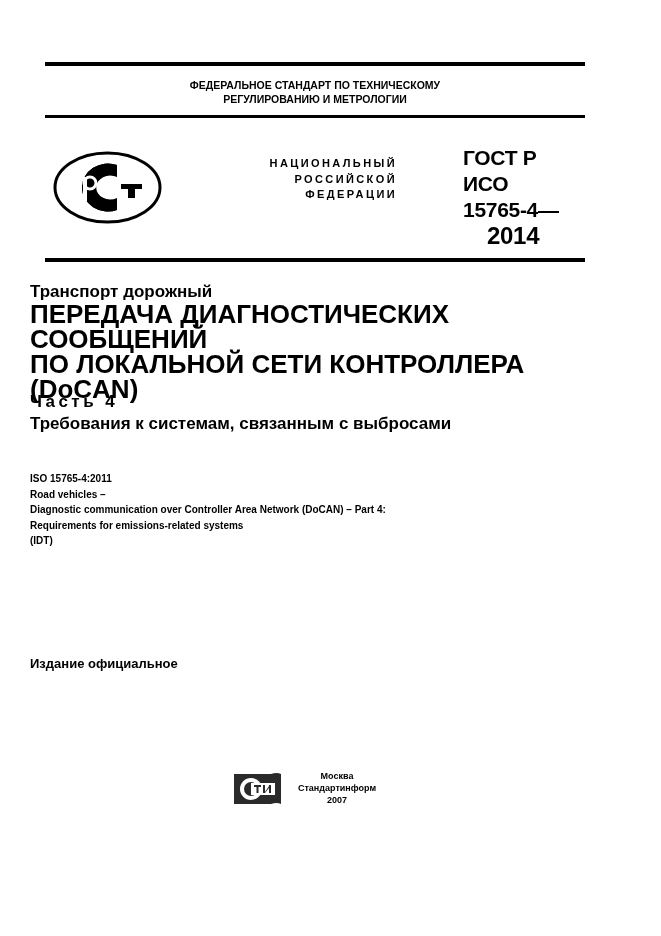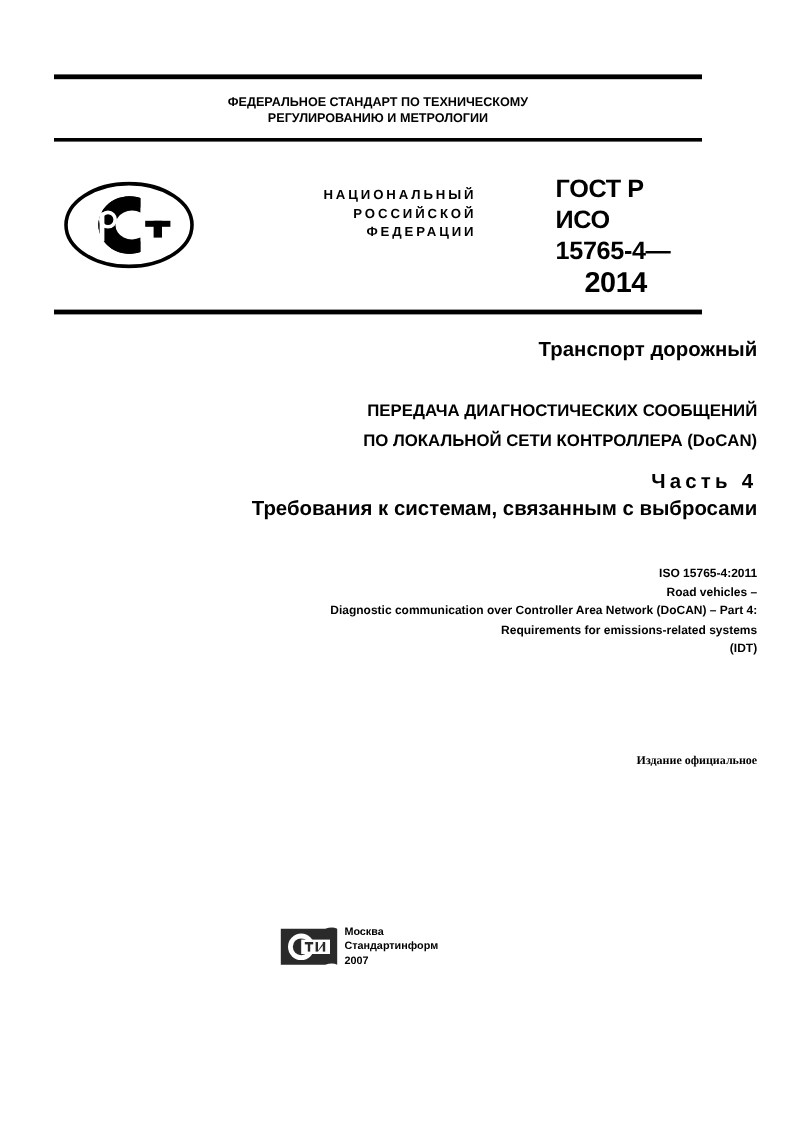--- a/index.html
+++ b/index.html
@@ -64,53 +64,53 @@
       font-size: 21px;
       line-height: 26px;
       letter-spacing: -0.3px;
     }
     .gost .year { font-size: 24px; margin-left: 24px; }
 
     .center-block {
       position: absolute;
       left: 30px;
       width: 601px;
-      text-align: right;
+      text-align: left;
       font-weight: bold;
     }
     .subject { top: 281px; font-size: 17px; line-height: 22px; }
-    .title { top: 330px; font-size: 14px; line-height: 25px; }
+    .title { top: 302px; font-size: 26px; line-height: 25px; }
     .part { top: 391px; font-size: 17px; line-height: 22px; letter-spacing: 3.5px; }
     .part-title { top: 413px; font-size: 17px; line-height: 22px; }
 
     .iso {
       top: 471px;
       font-size: 10px;
       line-height: 15.5px;
     }
 
     .edition {
-      top: 628px;
-      font-size: 10px;
+      top: 657px;
+      font-size: 13px;
       line-height: 13px;
-      font-family: Liberation Serif, serif;
     }
 
     .publisher-logo {
       position: absolute;
       left: 233px;
       top: 771px;
       width: 50px;
       height: 34px;
     }
     .publisher {
       position: absolute;
       left: 287px;
       top: 770px;
       width: 100px;
+      text-align: center;
       font-weight: bold;
       font-size: 9px;
       line-height: 12px;
     }
   </style>
 </head>
 <body>
 
 <div class="rule r1"></div>
 

